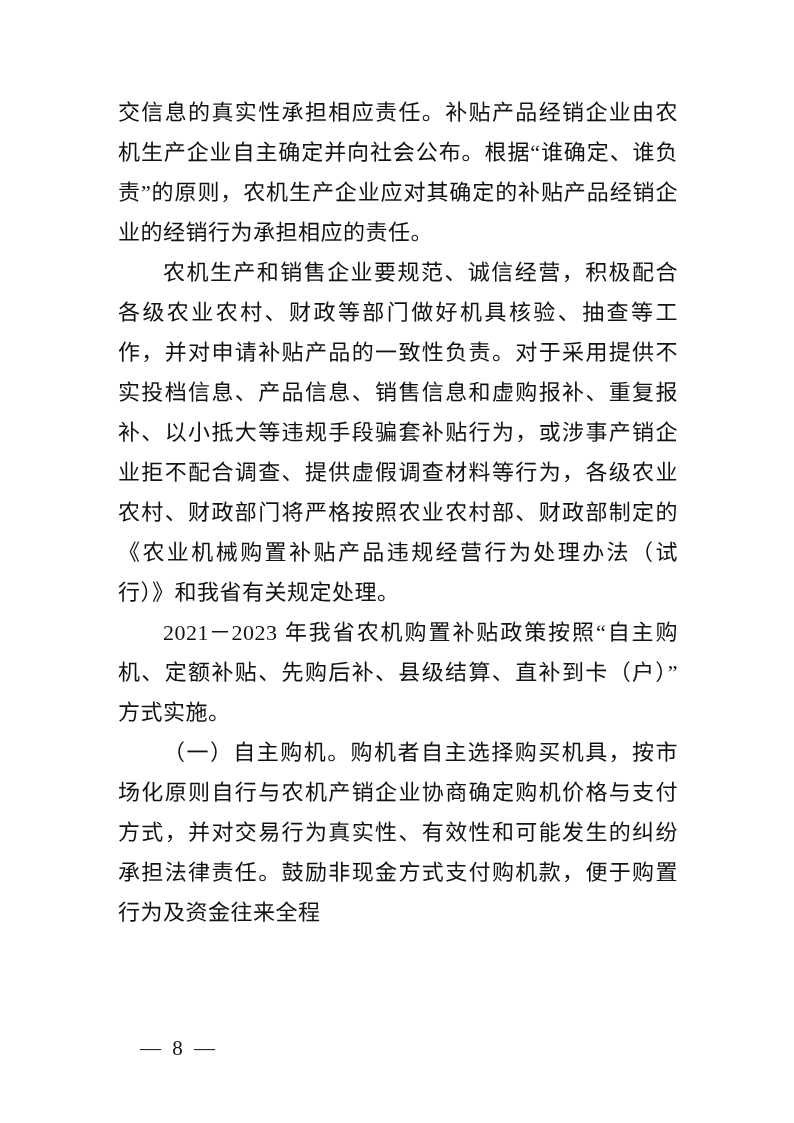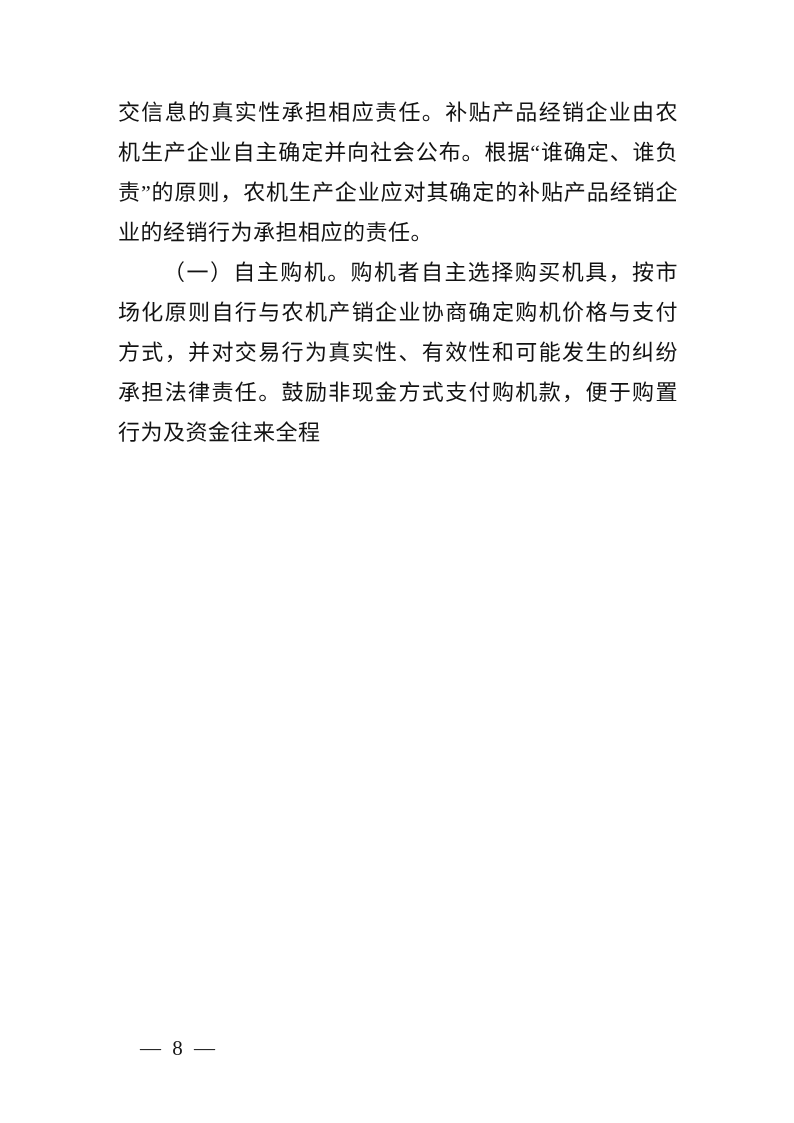--- a/index.html
+++ b/index.html
@@ -51,18 +51,20 @@
     color: #161616;
     white-space: nowrap;
   }
 </style>
 </head>
 <body>
 
 <div class="page">
   <main class="doc-body" id="doc-body">
       <p class="para body">交信息的真实性承担相应责任。补贴产品经销企业由农机生产企业自主确定并向社会公布。根据“谁确定、谁负责”的原则，农机生产企业应对其确定的补贴产品经销企业的经销行为承担相应的责任。</p>
+      <p class="para body indent">农机生产和销售企业要规范、诚信经营，积极配合各级农业农村、财政等部门做好机具核验、抽查等工作，并对申请补贴产品的一致性负责。对于采用提供不实投档信息、产品信息、销售信息和虚购报补、重复报补、以小抵大等违规手段骗套补贴行为，或涉事产销企业拒不配合调查、提供虚假调查材料等行为，各级农业农村、财政部门将严格按照农业农村部、财政部制定的《农业机械购置补贴产品违规经营行为处理办法（试行）》和我省有关规定处理。</p>
+      <p class="para body indent">2021－2023 年我省农机购置补贴政策按照“自主购机、定额补贴、先购后补、县级结算、直补到卡（户）”方式实施。</p>
       <p class="para body indent">（一）自主购机。购机者自主选择购买机具，按市场化原则自行与农机产销企业协商确定购机价格与支付方式，并对交易行为真实性、有效性和可能发生的纠纷承担法律责任。鼓励非现金方式支付购机款，便于购置行为及资金往来全程</p>
     </main>
   <footer class="page-footer">
     <span class="page-number">— 8 —</span>
   </footer>
 </div>
 
 </body></html>

